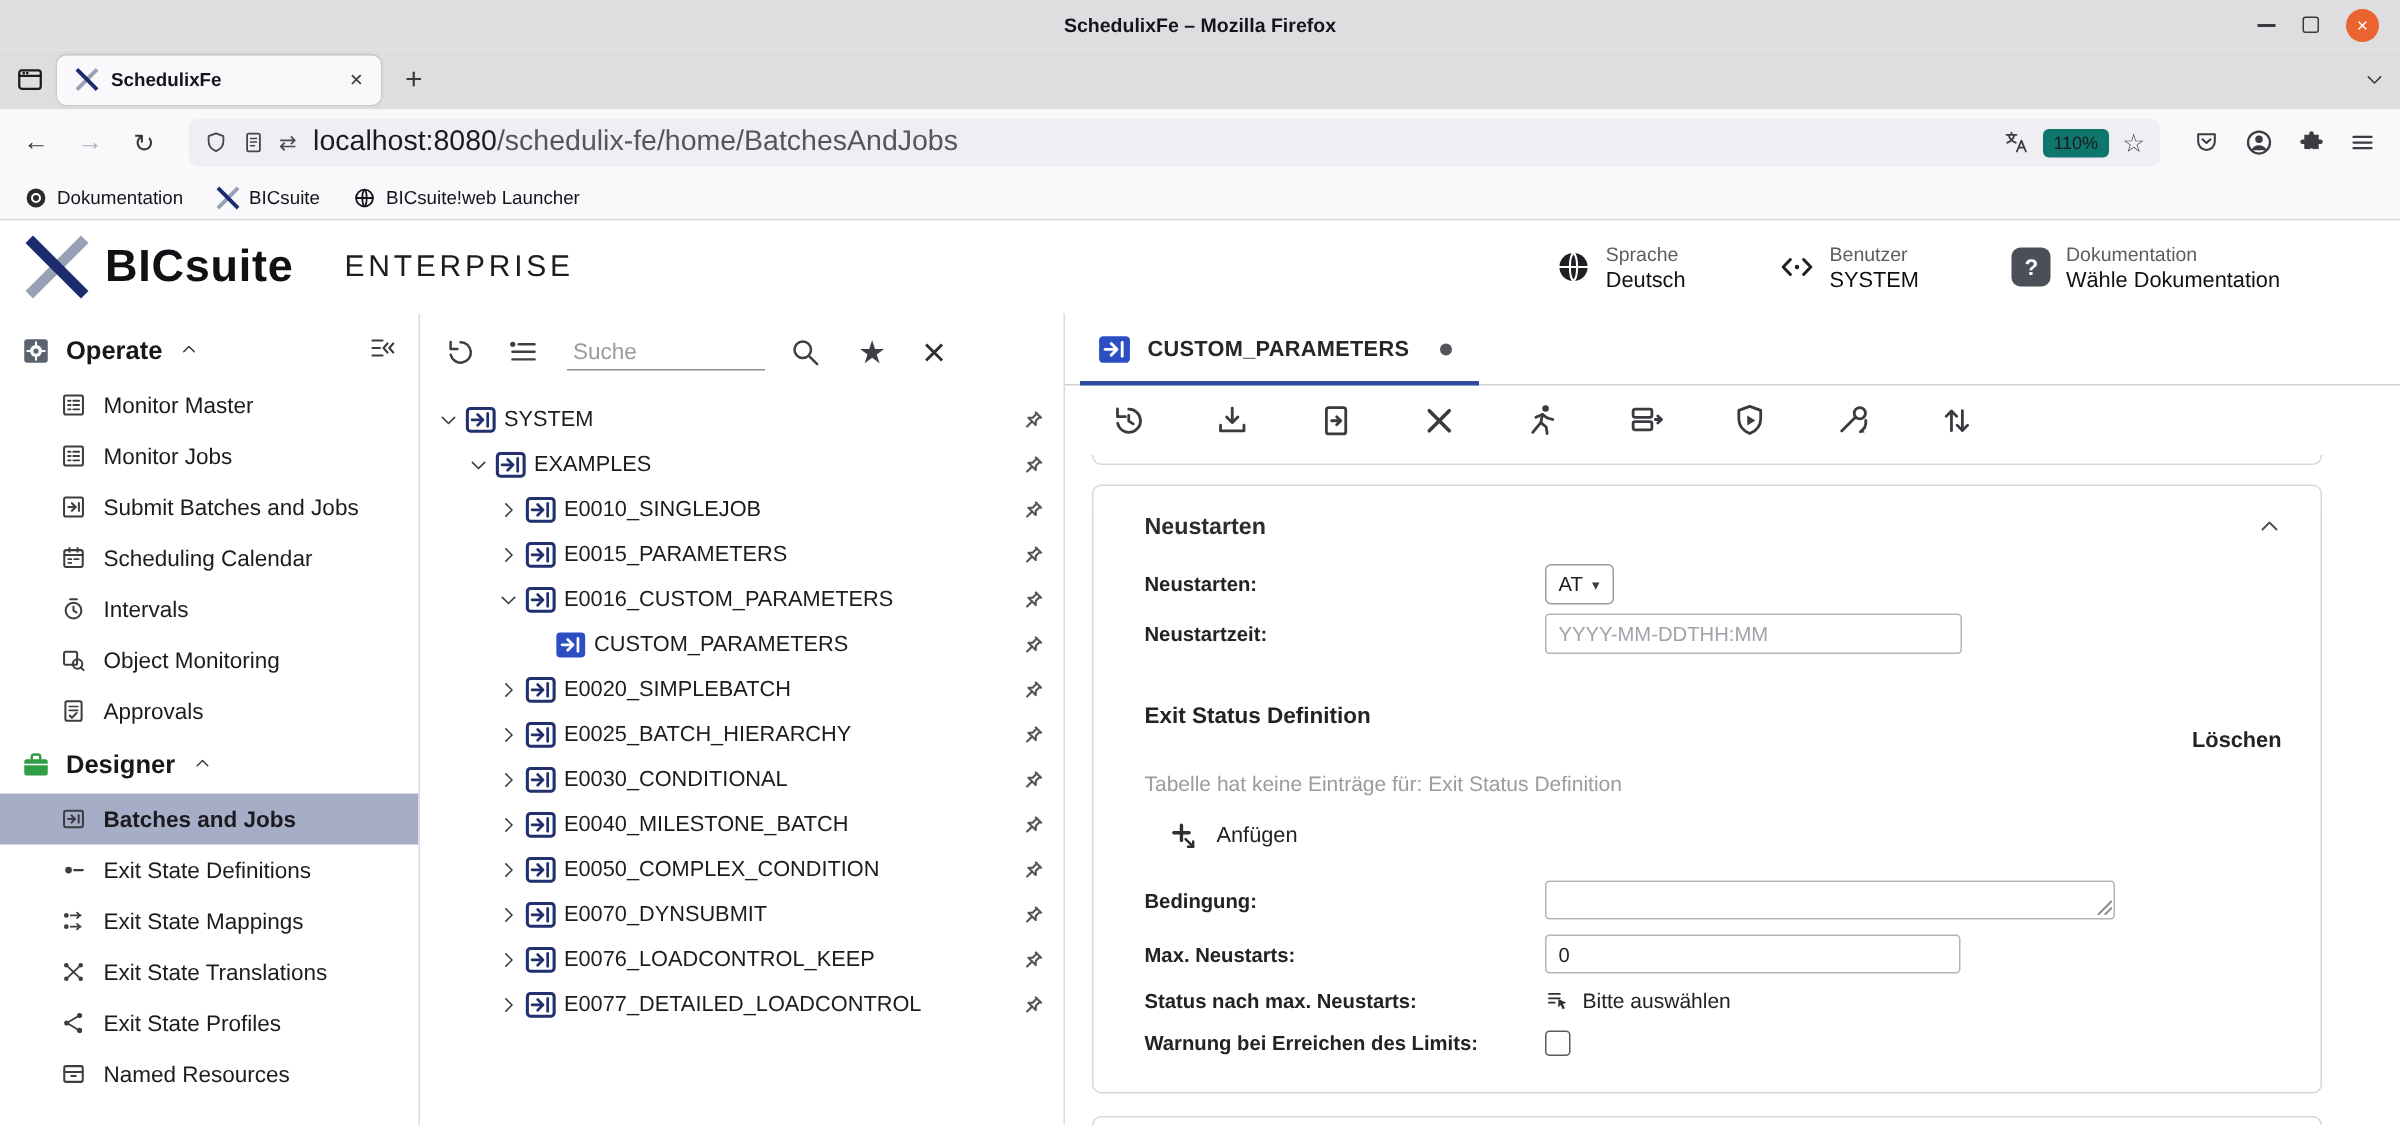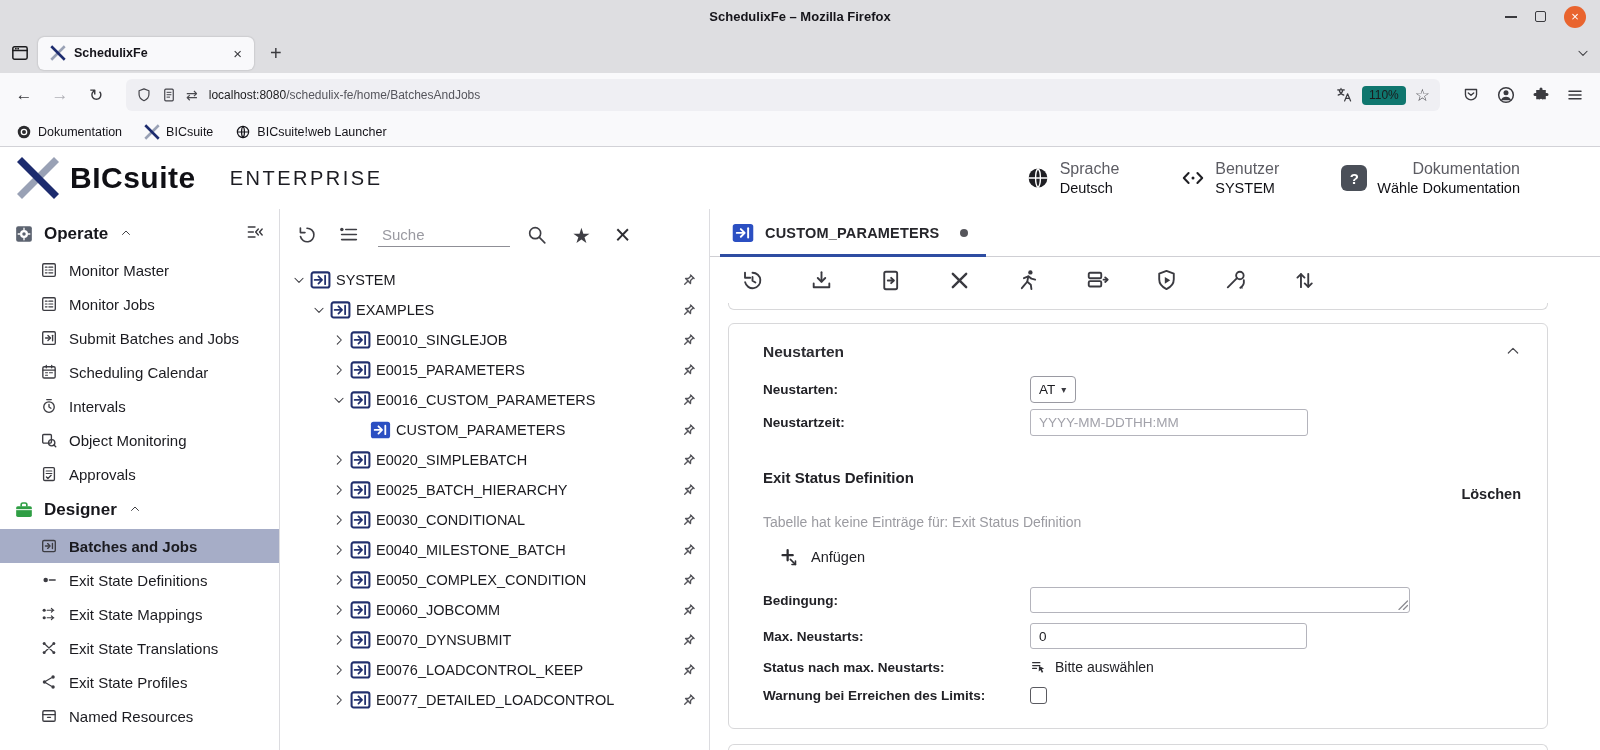--- a/index.html
+++ b/index.html
@@ -26,39 +26,39 @@
   .fftab { height:33px; min-width:216px; background:#f9f9fb; border-radius:6px; display:flex; align-items:center; gap:8px; padding:0 8px 0 12px; box-shadow:0 0 2px rgba(0,0,0,.25); }
   .fftab-label { font-size:12.5px; font-weight:bold; color:#15141a; margin-right:auto; }
   .tab-close { font-size:15px; color:#3a3a3e; padding:0 4px; }
   .newtab { font-size:20px; color:#3a3a3e; padding:0 8px; }
   .tab-list-btn { margin-left:auto; }
 
   .navbar { height:44px; background:#f9f9fb; display:flex; align-items:center; padding:0 12px; gap:12px; flex:none; }
   .nav-glyph { font-size:17px; color:#38383d; width:24px; text-align:center; }
   .nav-glyph.dim { color:#b0b0b6; }
   .urlbar { flex:1; height:32px; background:#efeff3; border-radius:6px; display:flex; align-items:center; gap:9px; padding:0 10px; margin:0 6px; }
-  .url-text { font-size:12px; margin-left:2px; }
+  .url-text { font-size:19px; margin-left:2px; }
   .url-host { color:#1b1b1d; }
   .url-path { color:#55555c; }
   .url-spacer { flex:1; }
   .zoom-pill { background:#0f766e; border-radius:4px; padding:2.5px 7px; font-size:12px; color:#1b1b1d; }
   .glyph-sm { font-size:14px; color:#4a4a4f; }
   .star-glyph { font-size:17px; color:#4a4a4f; }
   .nav-right { display:flex; align-items:center; gap:16px; padding:0 4px; color:#3b3b40; }
 
   .bmbar { height:30px; background:#f9f9fb; border-bottom:1px solid #d2d2d7; display:flex; align-items:center; gap:22px; padding:0 16px; flex:none; }
   .bm-item { display:flex; align-items:center; gap:6px; font-size:12.5px; color:#15141a; }
 
   
   .appheader { height:62px; background:#fff; display:flex; align-items:center; padding:0 80px 0 16px; flex:none; }
   .brand { font-size:30px; font-weight:bold; color:#101015; margin-left:10px; letter-spacing:.5px; }
   .edition { font-size:20px; color:#1c1c22; letter-spacing:2.5px; margin-left:34px; font-weight:500; }
   .header-meta { margin-left:auto; display:flex; align-items:center; gap:62px; }
   .hmeta { display:flex; align-items:center; gap:10px; }
-  .hmeta-cap { font-size:16px; color:#5c5c63;text-align:right; }
+  .hmeta-cap { font-size:13px; color:#5c5c63; }
   .hmeta-val { font-size:14.5px; color:#101015; margin-top:2px; }
   .qbox { width:26px; height:26px; background:#4a4f58; color:#fff; border-radius:6px; font-size:15px; font-weight:bold; display:flex; align-items:center; justify-content:center; }
   .hicon { color:#1f1f24; }
 
   
   .main { flex:1; display:flex; min-height:0; }
   .sidebar { width:280px; flex:none; border-right:1px solid #dcdce0; padding-top:6px; overflow:hidden; }
   .sb-head { height:38px; display:flex; align-items:center; gap:10px; padding-left:14px; font-size:17px; font-weight:bold; color:#17171c; }
   .sb-caret { color:#2b2b30; margin-left:2px; }
   .sb-collapse { margin-left:auto; margin-right:14px; color:#3b3b40; }
@@ -772,45 +772,20 @@
               </svg>
             </span>
             <span class="ico bico">
               <svg viewBox="0 0 24 21" fill="none" stroke="currentColor" stroke-width="1.8" stroke-linecap="round" stroke-linejoin="round">
                 <rect x="1.6" y="1.6" width="20.8" height="17.6" rx="2.4" fill="#ffffff" stroke="#22306e" stroke-width="2.4"></rect>
                 <path d="M5.2 10.4h7.6" stroke="#22306e" stroke-width="2.1"></path>
                 <path d="M9.6 6.2l4.2 4.2-4.2 4.2" stroke="#22306e" stroke-width="2.1"></path>
                 <path d="M17.4 5.4v10" stroke="#22306e" stroke-width="2.1"></path>
               </svg>
             </span>
-            <span class="tree-label">E0060_JOBCOMM</span>
-            <span class="pin ico">
-              <svg viewBox="0 0 16 16" fill="none" stroke="currentColor" stroke-width="1.8" stroke-linecap="round" stroke-linejoin="round">
-                <g transform="rotate(45 8 8)" stroke-width="1.5">
-                  <path d="M5.3 2.3h5.4"></path>
-                  <path d="M6.4 2.3v4.2l-2.1 2.2h7.4L9.6 6.5V2.3"></path>
-                  <path d="M8 8.7v5"></path>
-                </g>
-              </svg>
-            </span>
-          </div>
-          <div class="tree-row" style="padding-left:52px">
-            <span class="ico i14 chev">
-              <svg viewBox="0 0 24 24" fill="none" stroke="currentColor" stroke-width="1.8" stroke-linecap="round" stroke-linejoin="round">
-                <path d="M9 5l7 7-7 7"></path>
-              </svg>
-            </span>
-            <span class="ico bico">
-              <svg viewBox="0 0 24 21" fill="none" stroke="currentColor" stroke-width="1.8" stroke-linecap="round" stroke-linejoin="round">
-                <rect x="1.6" y="1.6" width="20.8" height="17.6" rx="2.4" fill="#ffffff" stroke="#22306e" stroke-width="2.4"></rect>
-                <path d="M5.2 10.4h7.6" stroke="#22306e" stroke-width="2.1"></path>
-                <path d="M9.6 6.2l4.2 4.2-4.2 4.2" stroke="#22306e" stroke-width="2.1"></path>
-                <path d="M17.4 5.4v10" stroke="#22306e" stroke-width="2.1"></path>
-              </svg>
-            </span>
             <span class="tree-label">E0070_DYNSUBMIT</span>
             <span class="pin ico">
               <svg viewBox="0 0 16 16" fill="none" stroke="currentColor" stroke-width="1.8" stroke-linecap="round" stroke-linejoin="round">
                 <g transform="rotate(45 8 8)" stroke-width="1.5">
                   <path d="M5.3 2.3h5.4"></path>
                   <path d="M6.4 2.3v4.2l-2.1 2.2h7.4L9.6 6.5V2.3"></path>
                   <path d="M8 8.7v5"></path>
                 </g>
               </svg>
             </span>

